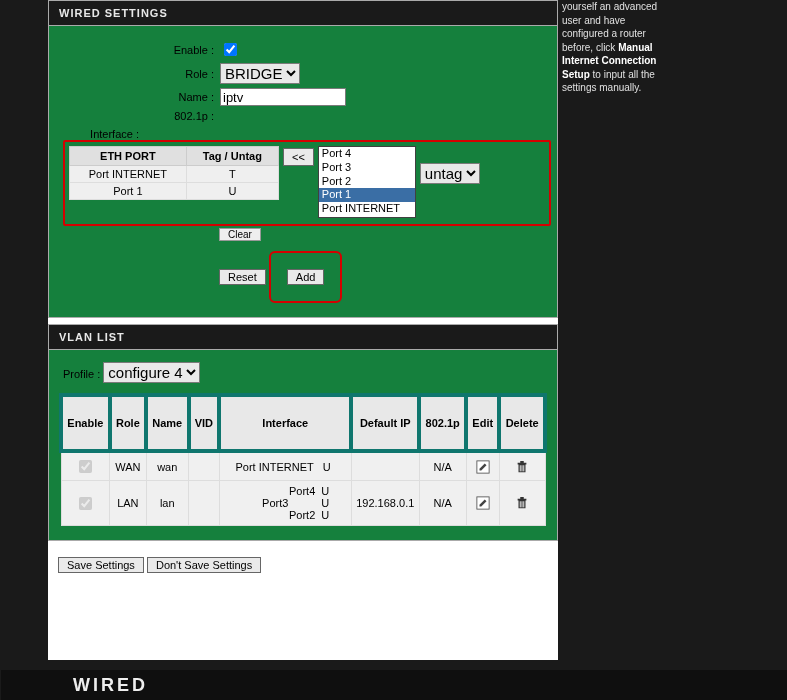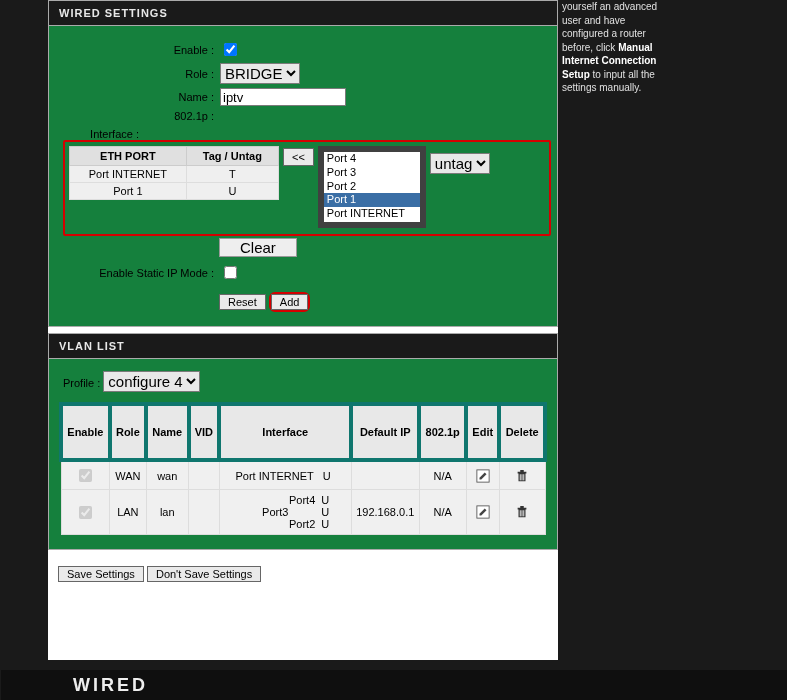--- a/index.html
+++ b/index.html
@@ -101,37 +101,37 @@
     padding: 3px 6px;
     font-weight: bold;
   }
   .iface-table td {
     background: #efefef;
     border: 1px solid #ddd;
     padding: 2px 6px;
     text-align: center;
   }
   .port-list {
-    border: 6px solid #404040;
+    border: 1px solid #404040;
     width: 96px;
     height: 70px;
     overflow-y: scroll;
     background: #fff;
   }
   .port-list div {
     padding: 0 3px;
     font-size: 11px;
     line-height: 1.25;
     cursor: pointer;
   }
   .port-list .sel { background: #3a6ea5; color: #fff; }
   .hlbox {
     border: 2px solid #d40000;
     border-radius: 6px;
-    padding: 0;
+    padding: 16px;
     display: inline-block;
   }
   .btnrow { text-align: left; padding-left: 160px; margin-top: 10px; }
   .vlan-table {
     border-collapse: collapse;
     width: 100%;
     font-size: 11px;
   }
   .vlan-table th {
     background: #e8e8e8;
@@ -161,21 +161,21 @@
     line-height: 30px;
     padding-left: 72px;
     font-weight: bold;
     letter-spacing: 3px;
     font-size: 18px;
     box-sizing: border-box;
     font-family: Arial, sans-serif;
   }
   .save-row { margin: 16px 10px; }
   .clear-row { padding-left: 160px; margin-top:-2px;}
-  .clear-btn { background:#eee; border:1px solid #999; padding:0 20px; font-size:15px;}
+  .clear-btn { background:#eee; border:1px solid #999; padding:0 8px; font-size:10px;}
   .iface-row { display:flex; align-items:flex-start; margin:4px 0;flex-direction:column; }
   .iface-row .flab { padding-top:4px; width:80px; }
 </style>
 </head>
 <body>
 
 <div class="outer">
   <div class="content-col">
 
     <div class="panel">
@@ -224,34 +224,30 @@
             </tbody>
               </table>
             <button class="btn" style="height:18px;align-self:flex-start;margin-top:2px">&lt;&lt;</button>
             <div class="port-list">
               <div>Port 4</div>
               <div>Port 3</div>
               <div>Port 2</div>
               <div class="sel">Port 1</div>
               <div>Port INTERNET</div>
             </div>
-            <select style="align-self:flex-start;margin-top:7px">
+            <select style="align-self:flex-start;margin-top:17px">
               <option>untag</option>
             </select>
           </div>
         </div>
 
         <div class="clear-row">
           <button class="clear-btn">Clear</button>
         </div>
 
-        <div class="frow" style="margin-top:6px">
-          <div class="flab">Enable Static IP Mode :</div>
-          <input type="checkbox" style="">
-        </div>
 
         <div class="btnrow">
           <button class="btn">Reset</button>
           <span class="hlbox">
             <button class="btn">Add</button>
           </span>
         </div>
 
       </div>
     </div>

